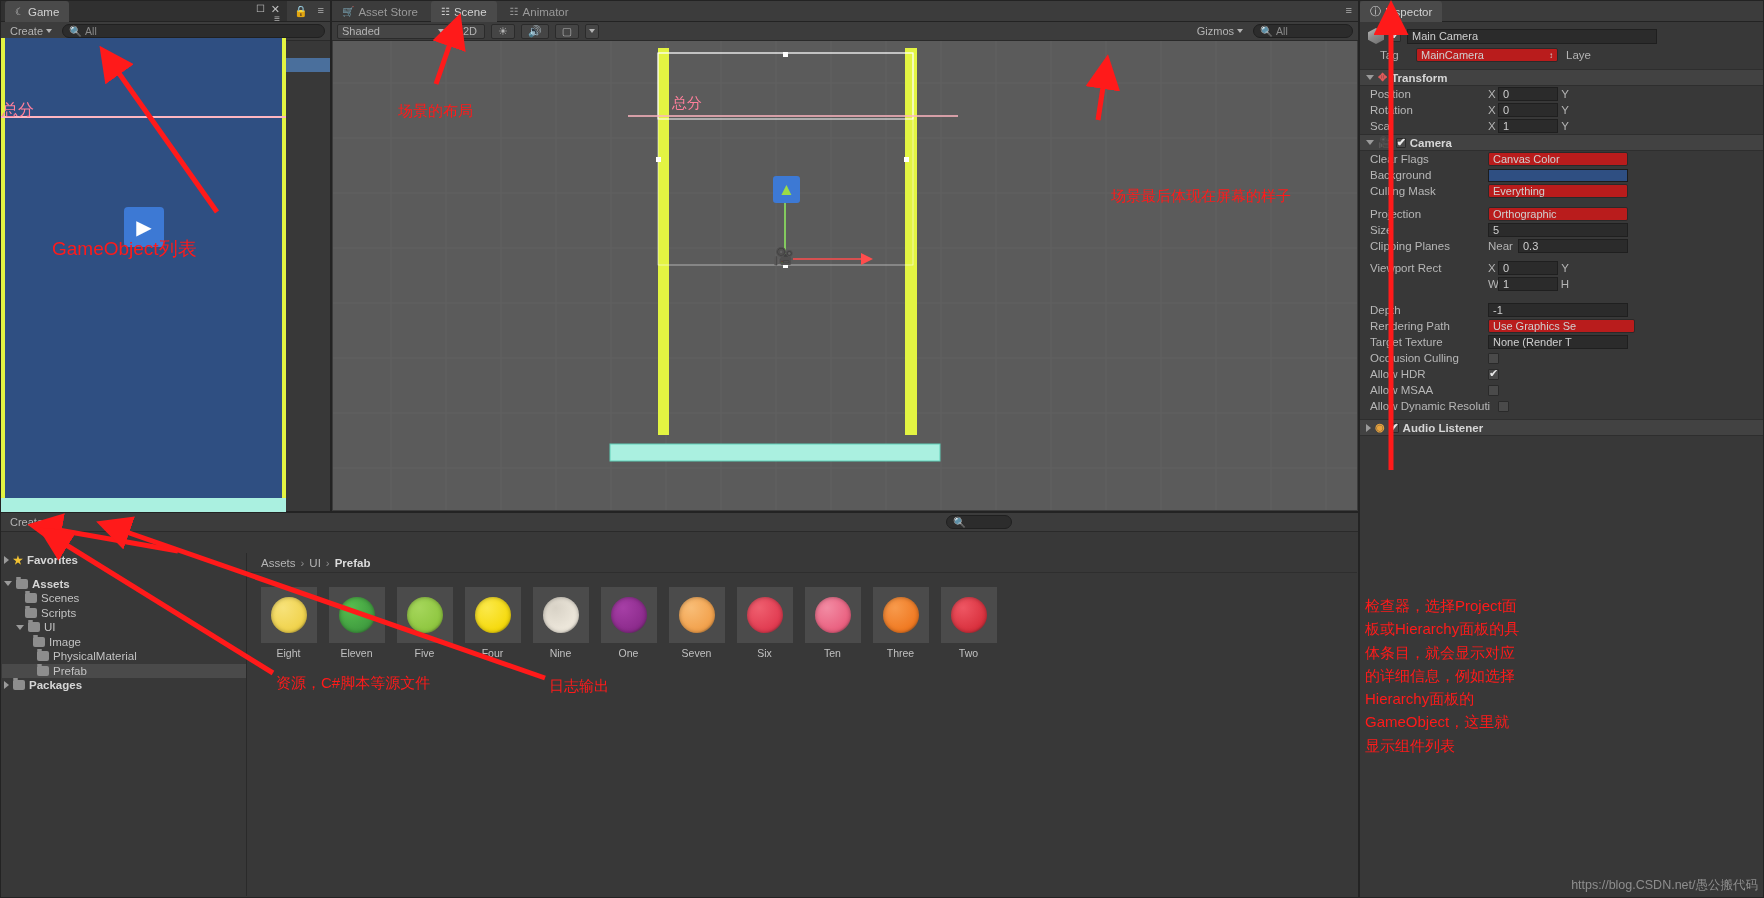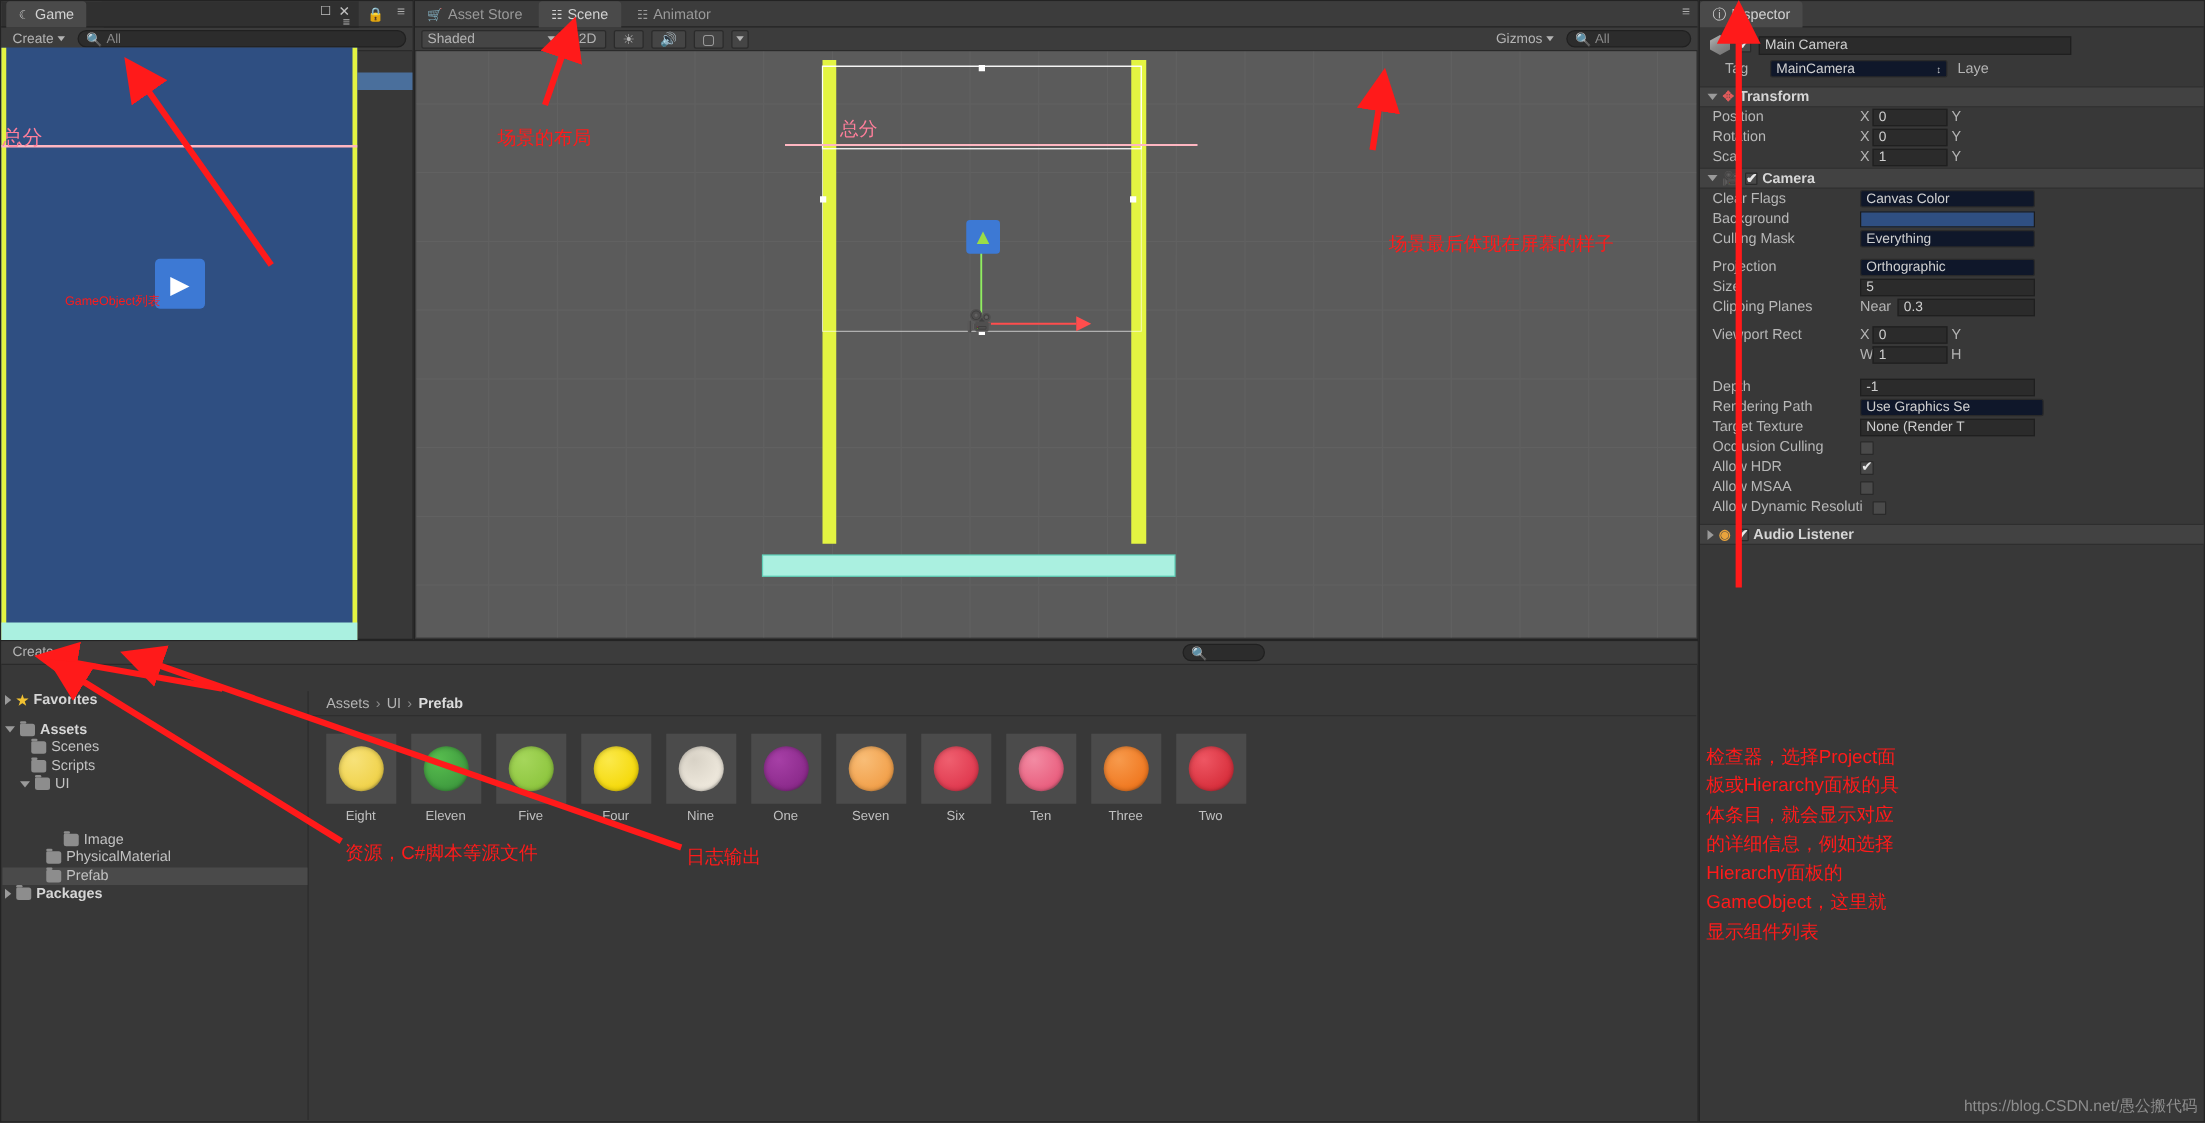--- a/index.html
+++ b/index.html
@@ -45,21 +45,21 @@
   
   #game{left:1059px;top:58px;width:288px;height:515px;background:#3c3c3c;border:1px solid #232323;z-index:40;}
   #gameCanvas{position:absolute;left:1px;top:38px;width:285px;height:474px;background:#2f4f82;overflow:hidden;}
 
   
   #inspector{left:1359px;top:0;width:405px;height:898px;background:#383838;}
   .irow{height:16px;display:flex;align-items:center;font-size:11.5px;color:#b4b4b4;padding-left:10px;}
   .ilabel{width:118px;flex:none;color:#b7b7b7;}
   .ifield{height:14px;background:#2b2b2b;border:1px solid #1f1f1f;color:#cfcfcf;
           display:flex;align-items:center;padding:0 4px;font-size:11px;}
-  .idrop{height:14px;background:#0f172a;border:1px solid #2a2a2a;border-radius:2px;color:#d0d0d0;
+  .idrop{height:14px;background:#b91c1c;border:1px solid #2a2a2a;border-radius:2px;color:#d0d0d0;
          display:flex;align-items:center;justify-content:space-between;padding:0 4px;font-size:11px;}
   .chk{width:11px;height:11px;background:#4a4a4a;border:1px solid #2a2a2a;border-radius:1px;position:relative;}
   .chk.on:after{content:"\2714";position:absolute;left:0px;top:-3px;font-size:11px;color:#e8e8e8;}
   .comp-header{height:17px;display:flex;align-items:center;gap:4px;background:#424242;border-top:1px solid #2e2e2e;
                border-bottom:1px solid #2e2e2e;padding-left:6px;font-weight:bold;color:#d6d6d6;font-size:11.5px;}
 
   
   #project{left:0;top:512px;width:1359px;height:386px;background:#383838;}
   #projTree{position:absolute;left:1px;top:40px;width:245px;bottom:1px;background:#383838;border-right:1px solid #2a2a2a;}
   #projRight{position:absolute;left:246px;top:40px;right:1px;bottom:1px;background:#383838;}
@@ -479,21 +479,21 @@
           <div class="prow" style="padding-left: 14px;">
             <i class="tri" style="visibility: hidden;"></i>
             <span class="folder"></span>
             <span>Scripts</span>
           </div>
           <div class="prow" style="padding-left: 14px;">
             <i class="tri open" style="visibility: visible;"></i>
             <span class="folder"></span>
             <span>UI</span>
           </div>
-          <div class="prow" style="padding-left: 40px; margin-top: 30px;">
+          <div class="prow" style="padding-left: 22px;">
             <i class="tri" style="visibility: hidden;"></i>
             <span class="folder"></span>
             <span>Image</span>
           </div>
           <div class="prow" style="padding-left: 26px;">
             <i class="tri" style="visibility: hidden;"></i>
             <span class="folder"></span>
             <span>PhysicalMaterial</span>
           </div>
           <div class="prow sel" style="padding-left: 26px;">
@@ -601,21 +601,21 @@
       <line x1="1391" y1="470" x2="1391" y2="20"></line>
       <line x1="178" y1="551" x2="47" y2="528"></line>
       <line x1="178" y1="551" x2="125" y2="531" stroke-width="0" marker-end="none"></line>
       <line x1="273" y1="673" x2="55" y2="538"></line>
       <line x1="545" y1="678" x2="115" y2="528"></line>
     </g>
   </svg>
 
   <div id="annoLayer">
       <div class="anno" style="left: 398px; top: 99px; font-size: 15px; line-height: 1.55;">场景的布局</div>
-      <div class="anno" style="left: 52px; top: 234px; font-size: 10px; line-height: 1.55; text-align: right;">GameObject列表</div>
+      <div class="anno" style="left: 52px; top: 234px; font-size: 19px; line-height: 1.55; text-align: right;">GameObject列表</div>
       <div class="anno" style="left: 1111px; top: 184px; font-size: 15px; line-height: 1.55;">场景最后体现在屏幕的样子</div>
       <div class="anno" style="left: 1365px; top: 594px; font-size: 15px; line-height: 1.55;">检查器，选择Project面
 板或Hierarchy面板的具
 体条目，就会显示对应
 的详细信息，例如选择
 Hierarchy面板的
 GameObject，这里就
 显示组件列表</div>
       <div class="anno" style="left: 276px; top: 671px; font-size: 15px; line-height: 1.55;">资源，C#脚本等源文件</div>
       <div class="anno" style="left: 549px; top: 674px; font-size: 15px; line-height: 1.55;">日志输出</div>

